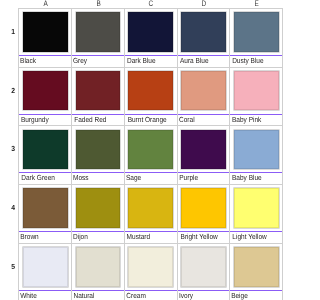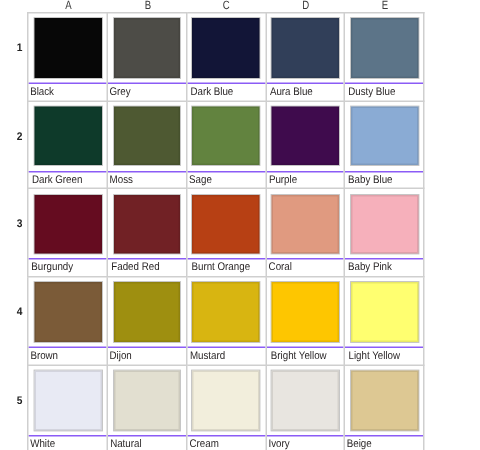--- a/index.html
+++ b/index.html
@@ -70,20 +70,52 @@
       <td class="cell">
         <div class="sw">
                 <div class="swinner" style="background-color: rgb(92, 116, 136);"></div>
               </div>
         <div class="lbl"><span>Dusty Blue</span></div>
       </td>
     </tr>
     <tr>
       <td class="cell">
         <div class="sw">
+                <div class="swinner" style="background-color: rgb(101, 12, 32);"></div>
+              </div>
+        <div class="lbl"><span>Burgundy</span></div>
+      </td>
+      <td class="cell">
+        <div class="sw">
+                <div class="swinner" style="background-color: rgb(113, 33, 37);"></div>
+              </div>
+        <div class="lbl"><span>Faded Red</span></div>
+      </td>
+      <td class="cell">
+        <div class="sw">
+                <div class="swinner" style="background-color: rgb(183, 64, 20);"></div>
+              </div>
+        <div class="lbl"><span>Burnt Orange</span></div>
+      </td>
+      <td class="cell">
+        <div class="sw">
+                <div class="swinner" style="background-color: rgb(224, 154, 128);"></div>
+              </div>
+        <div class="lbl"><span>Coral</span></div>
+      </td>
+      <td class="cell">
+        <div class="sw">
+                <div class="swinner" style="background-color: rgb(246, 176, 187);"></div>
+              </div>
+        <div class="lbl"><span>Baby Pink</span></div>
+      </td>
+    </tr>
+    <tr>
+      <td class="cell">
+        <div class="sw">
                 <div class="swinner" style="background-color: rgb(14, 58, 42);"></div>
               </div>
         <div class="lbl"><span>Dark Green</span></div>
       </td>
       <td class="cell">
         <div class="sw">
                 <div class="swinner" style="background-color: rgb(78, 89, 50);"></div>
               </div>
         <div class="lbl"><span>Moss</span></div>
       </td>
@@ -97,52 +129,20 @@
         <div class="sw">
                 <div class="swinner" style="background-color: rgb(63, 11, 77);"></div>
               </div>
         <div class="lbl"><span>Purple</span></div>
       </td>
       <td class="cell">
         <div class="sw">
                 <div class="swinner" style="background-color: rgb(138, 171, 212);"></div>
               </div>
         <div class="lbl"><span>Baby Blue</span></div>
-      </td>
-    </tr>
-    <tr>
-      <td class="cell">
-        <div class="sw">
-                <div class="swinner" style="background-color: rgb(101, 12, 32);"></div>
-              </div>
-        <div class="lbl"><span>Burgundy</span></div>
-      </td>
-      <td class="cell">
-        <div class="sw">
-                <div class="swinner" style="background-color: rgb(113, 33, 37);"></div>
-              </div>
-        <div class="lbl"><span>Faded Red</span></div>
-      </td>
-      <td class="cell">
-        <div class="sw">
-                <div class="swinner" style="background-color: rgb(183, 64, 20);"></div>
-              </div>
-        <div class="lbl"><span>Burnt Orange</span></div>
-      </td>
-      <td class="cell">
-        <div class="sw">
-                <div class="swinner" style="background-color: rgb(224, 154, 128);"></div>
-              </div>
-        <div class="lbl"><span>Coral</span></div>
-      </td>
-      <td class="cell">
-        <div class="sw">
-                <div class="swinner" style="background-color: rgb(246, 176, 187);"></div>
-              </div>
-        <div class="lbl"><span>Baby Pink</span></div>
       </td>
     </tr>
     <tr>
       <td class="cell">
         <div class="sw">
                 <div class="swinner" style="background-color: rgb(123, 91, 56);"></div>
               </div>
         <div class="lbl"><span>Brown</span></div>
       </td>
       <td class="cell">

